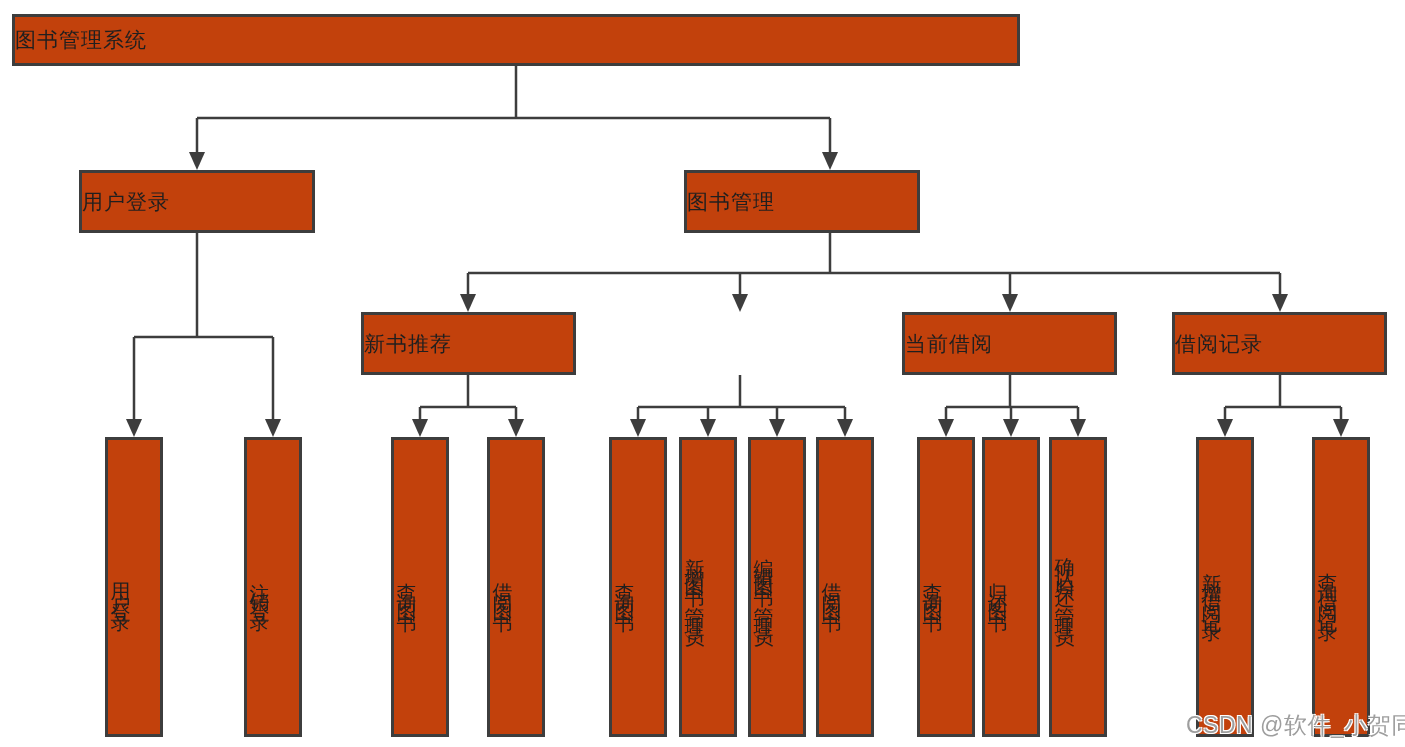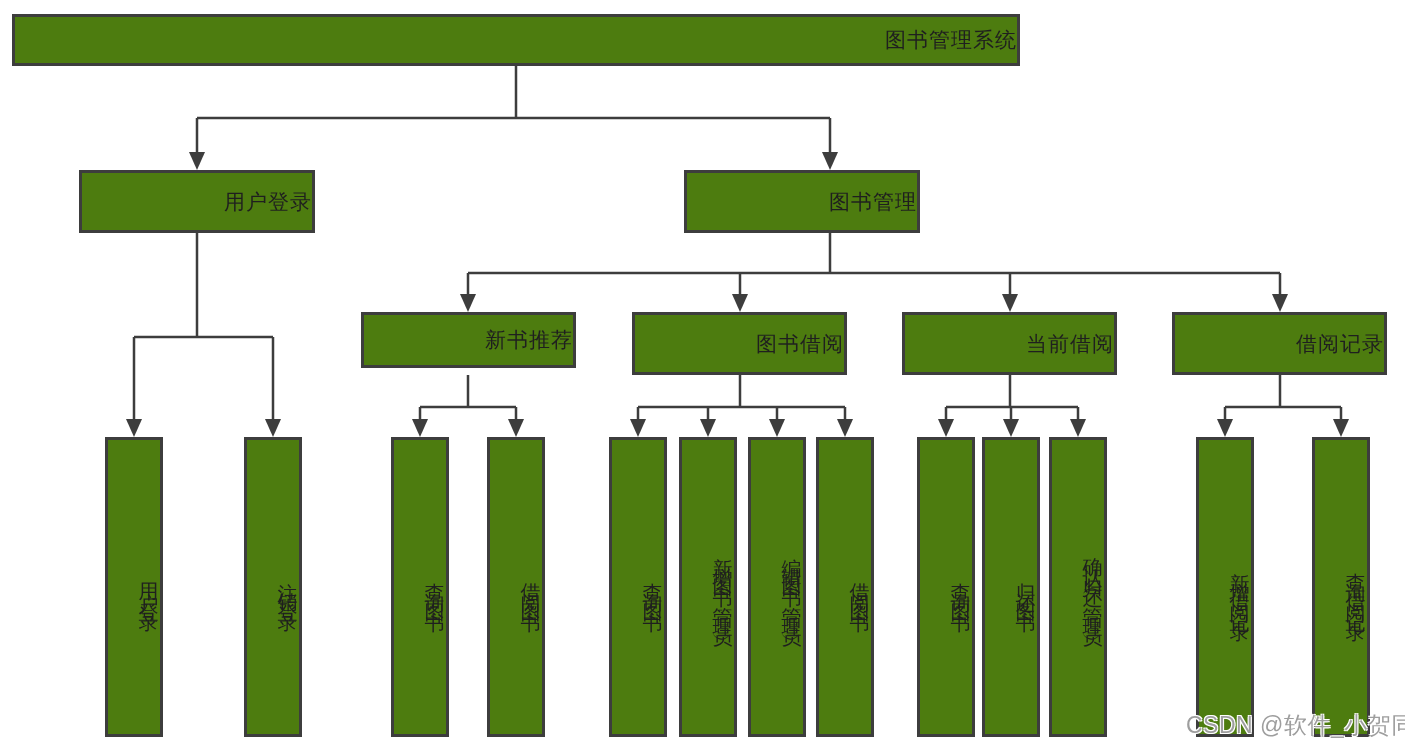--- a/index.html
+++ b/index.html
@@ -19,26 +19,27 @@
   .connectors{
     position:absolute;left:0;top:0;width:1405px;height:747px;
     pointer-events:none;
   }
   .connectors path{stroke:var(--line);stroke-width:2.5;fill:none;}
   .connectors polygon{fill:var(--line);stroke:none;}
   .node{
     position:absolute;
     box-sizing:border-box;
     border:3px solid var(--line);
-    background:#4d7c0f;
-    display:flex;align-items:center;justify-content:flex-end;
+    background:#c2410c;
+    display:flex;align-items:center;justify-content:flex-start;
     color:var(--text);
     font-size:21px;
     letter-spacing:1px;
     z-index:2;
+    font-family:Liberation Mono, monospace;
   }
   .leaf{
     top:437px;height:300px;width:58px;
   }
   .vtext{
     writing-mode:vertical-rl;
     text-orientation:mixed;
     font-size:20px;
     letter-spacing:10px;
     line-height:1.1;
@@ -100,25 +101,22 @@
     <span>图书管理系统</span>
   </div>
 
   <div class="node" style="left:79px;top:170px;width:236px;height:63px">
     <span>用户登录</span>
   </div>
   <div class="node" style="left:684px;top:170px;width:236px;height:63px">
     <span>图书管理</span>
   </div>
 
-  <div class="node" style="left:361px;top:312px;width:215px;height:56px">
+  <div class="node" style="left:361px;top:312px;width:215px;height:63px">
     <span>新书推荐</span>
-  </div>
-  <div class="node" style="left:632px;top:312px;width:215px;height:63px">
-    <span>图书借阅</span>
   </div>
   <div class="node" style="left:1172px;top:312px;width:215px;height:63px">
     <span>借阅记录</span>
   </div>
   <div class="node" style="left:902px;top:312px;width:215px;height:63px">
     <span>当前借阅</span>
   </div>
 
   <div class="node leaf" style="left:105px">
     <span class="vtext">用户登录</span>

